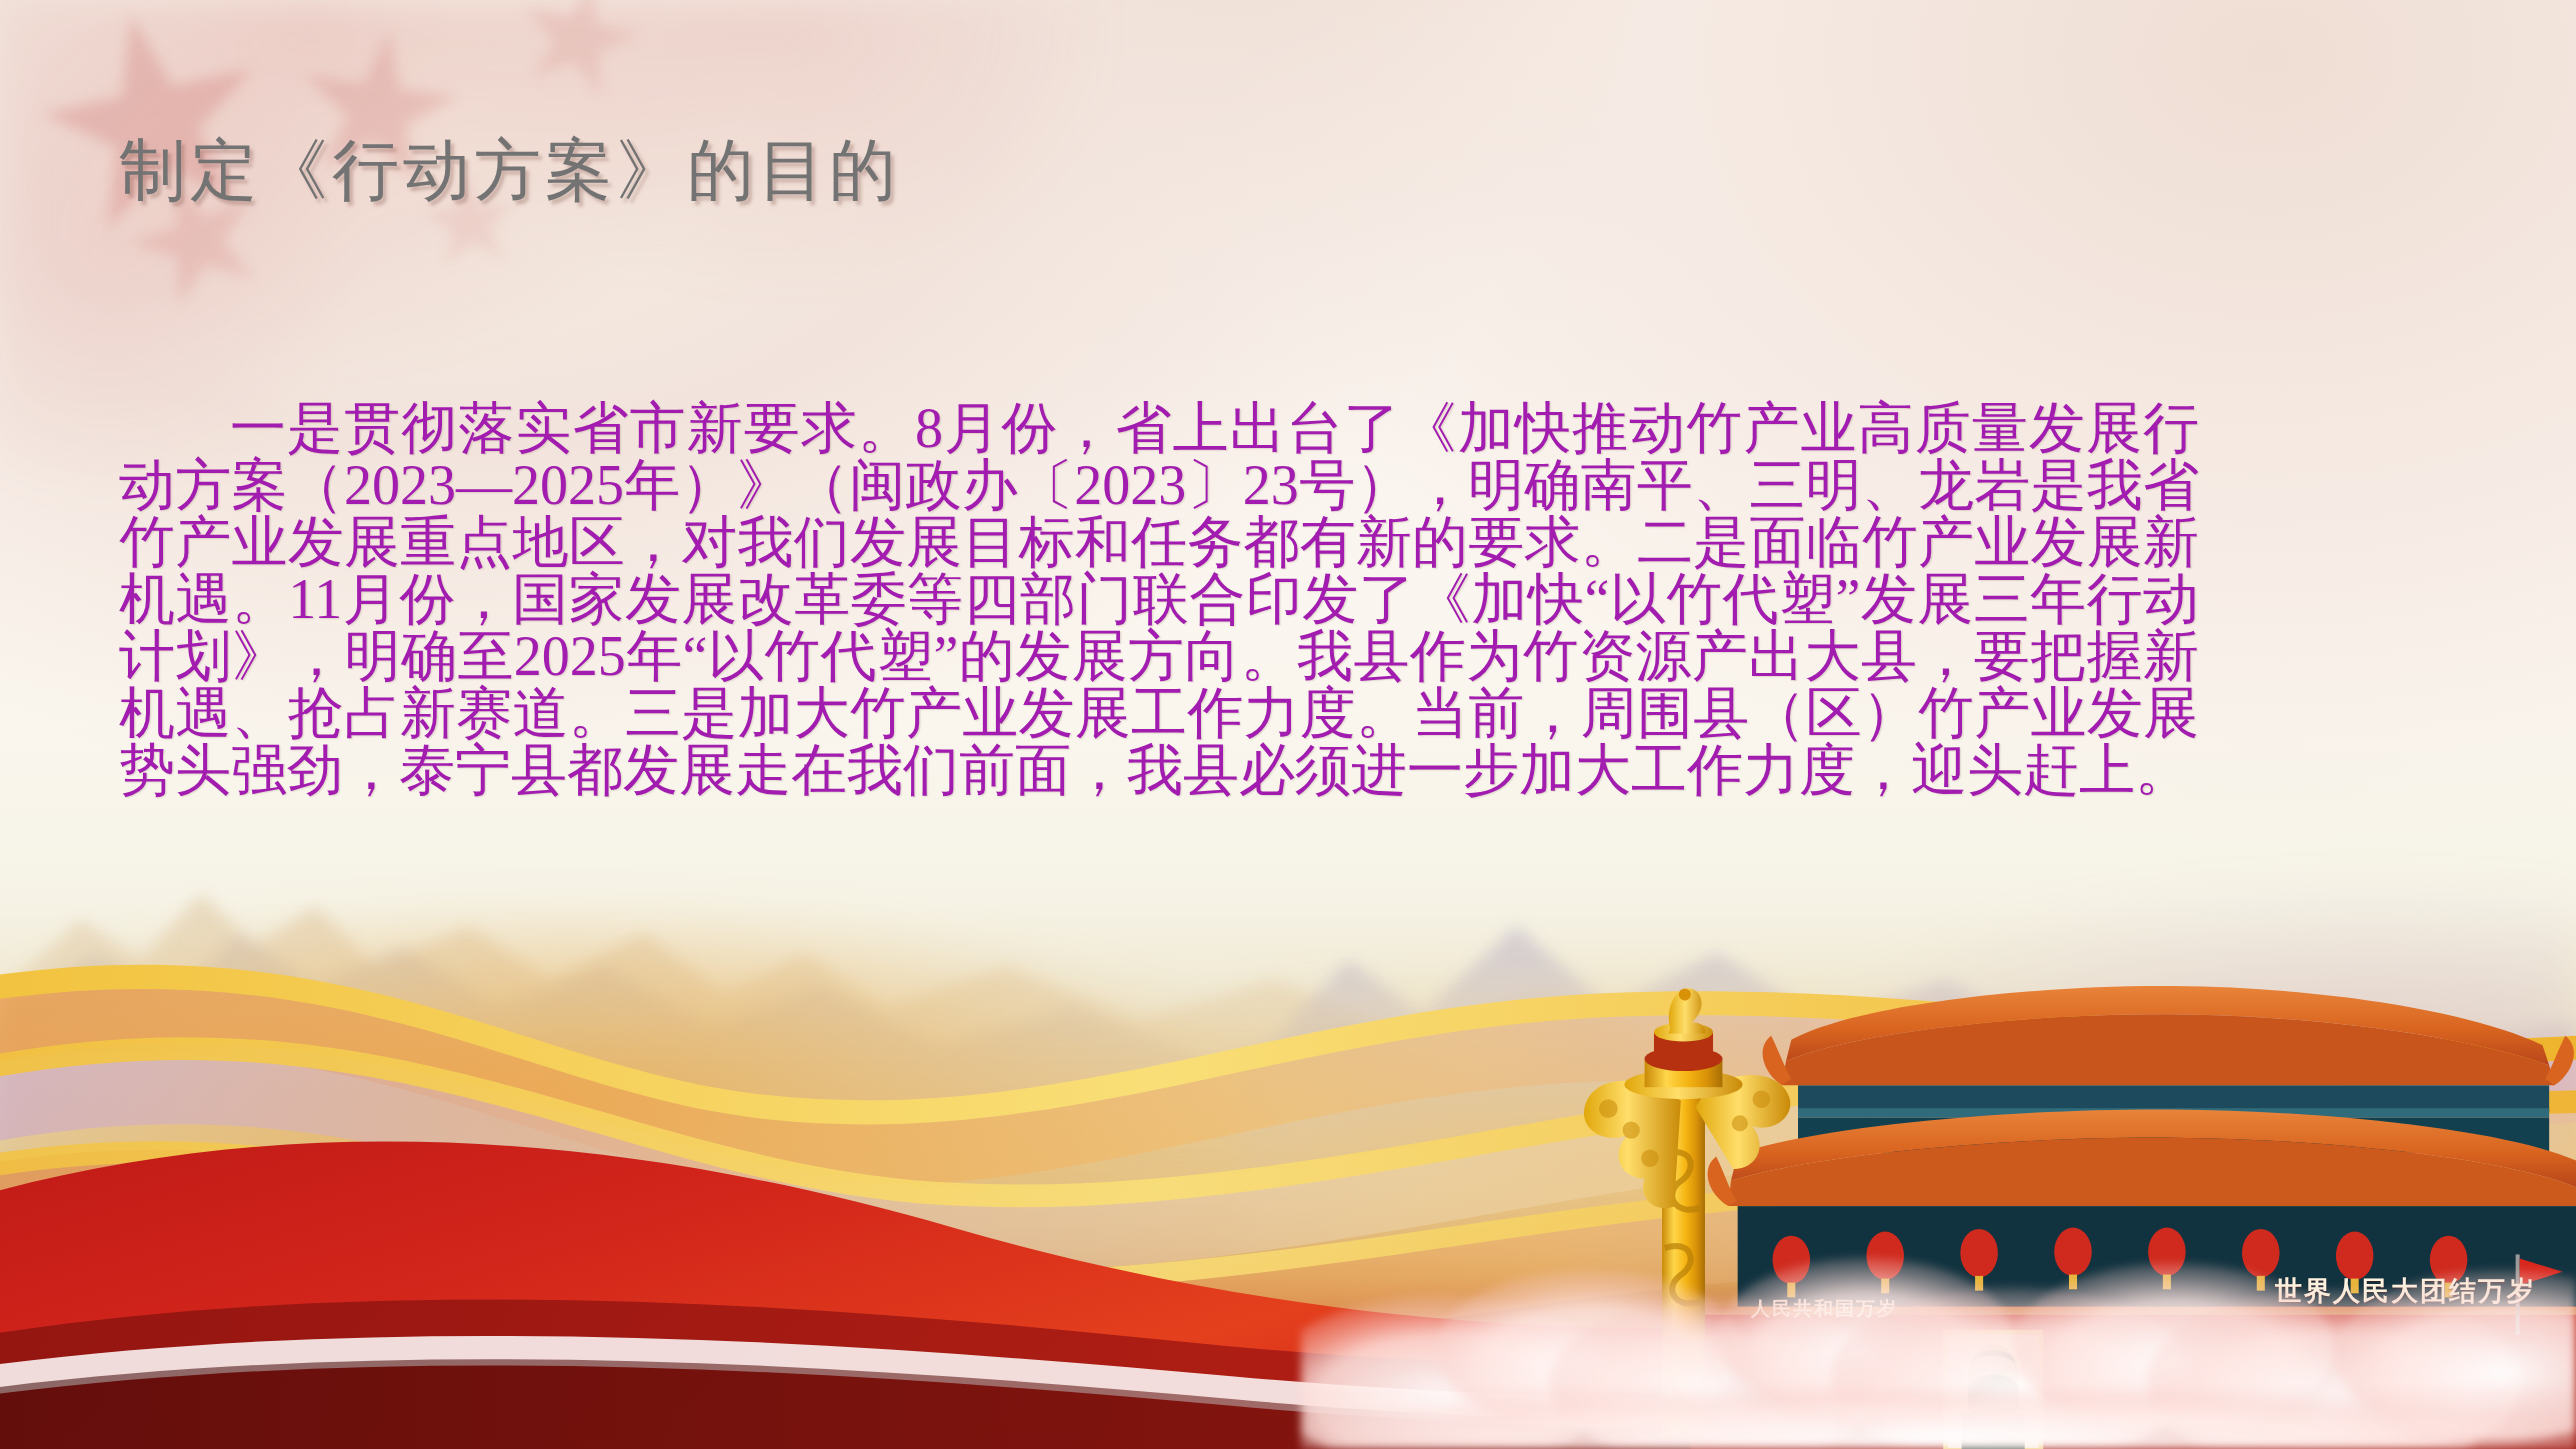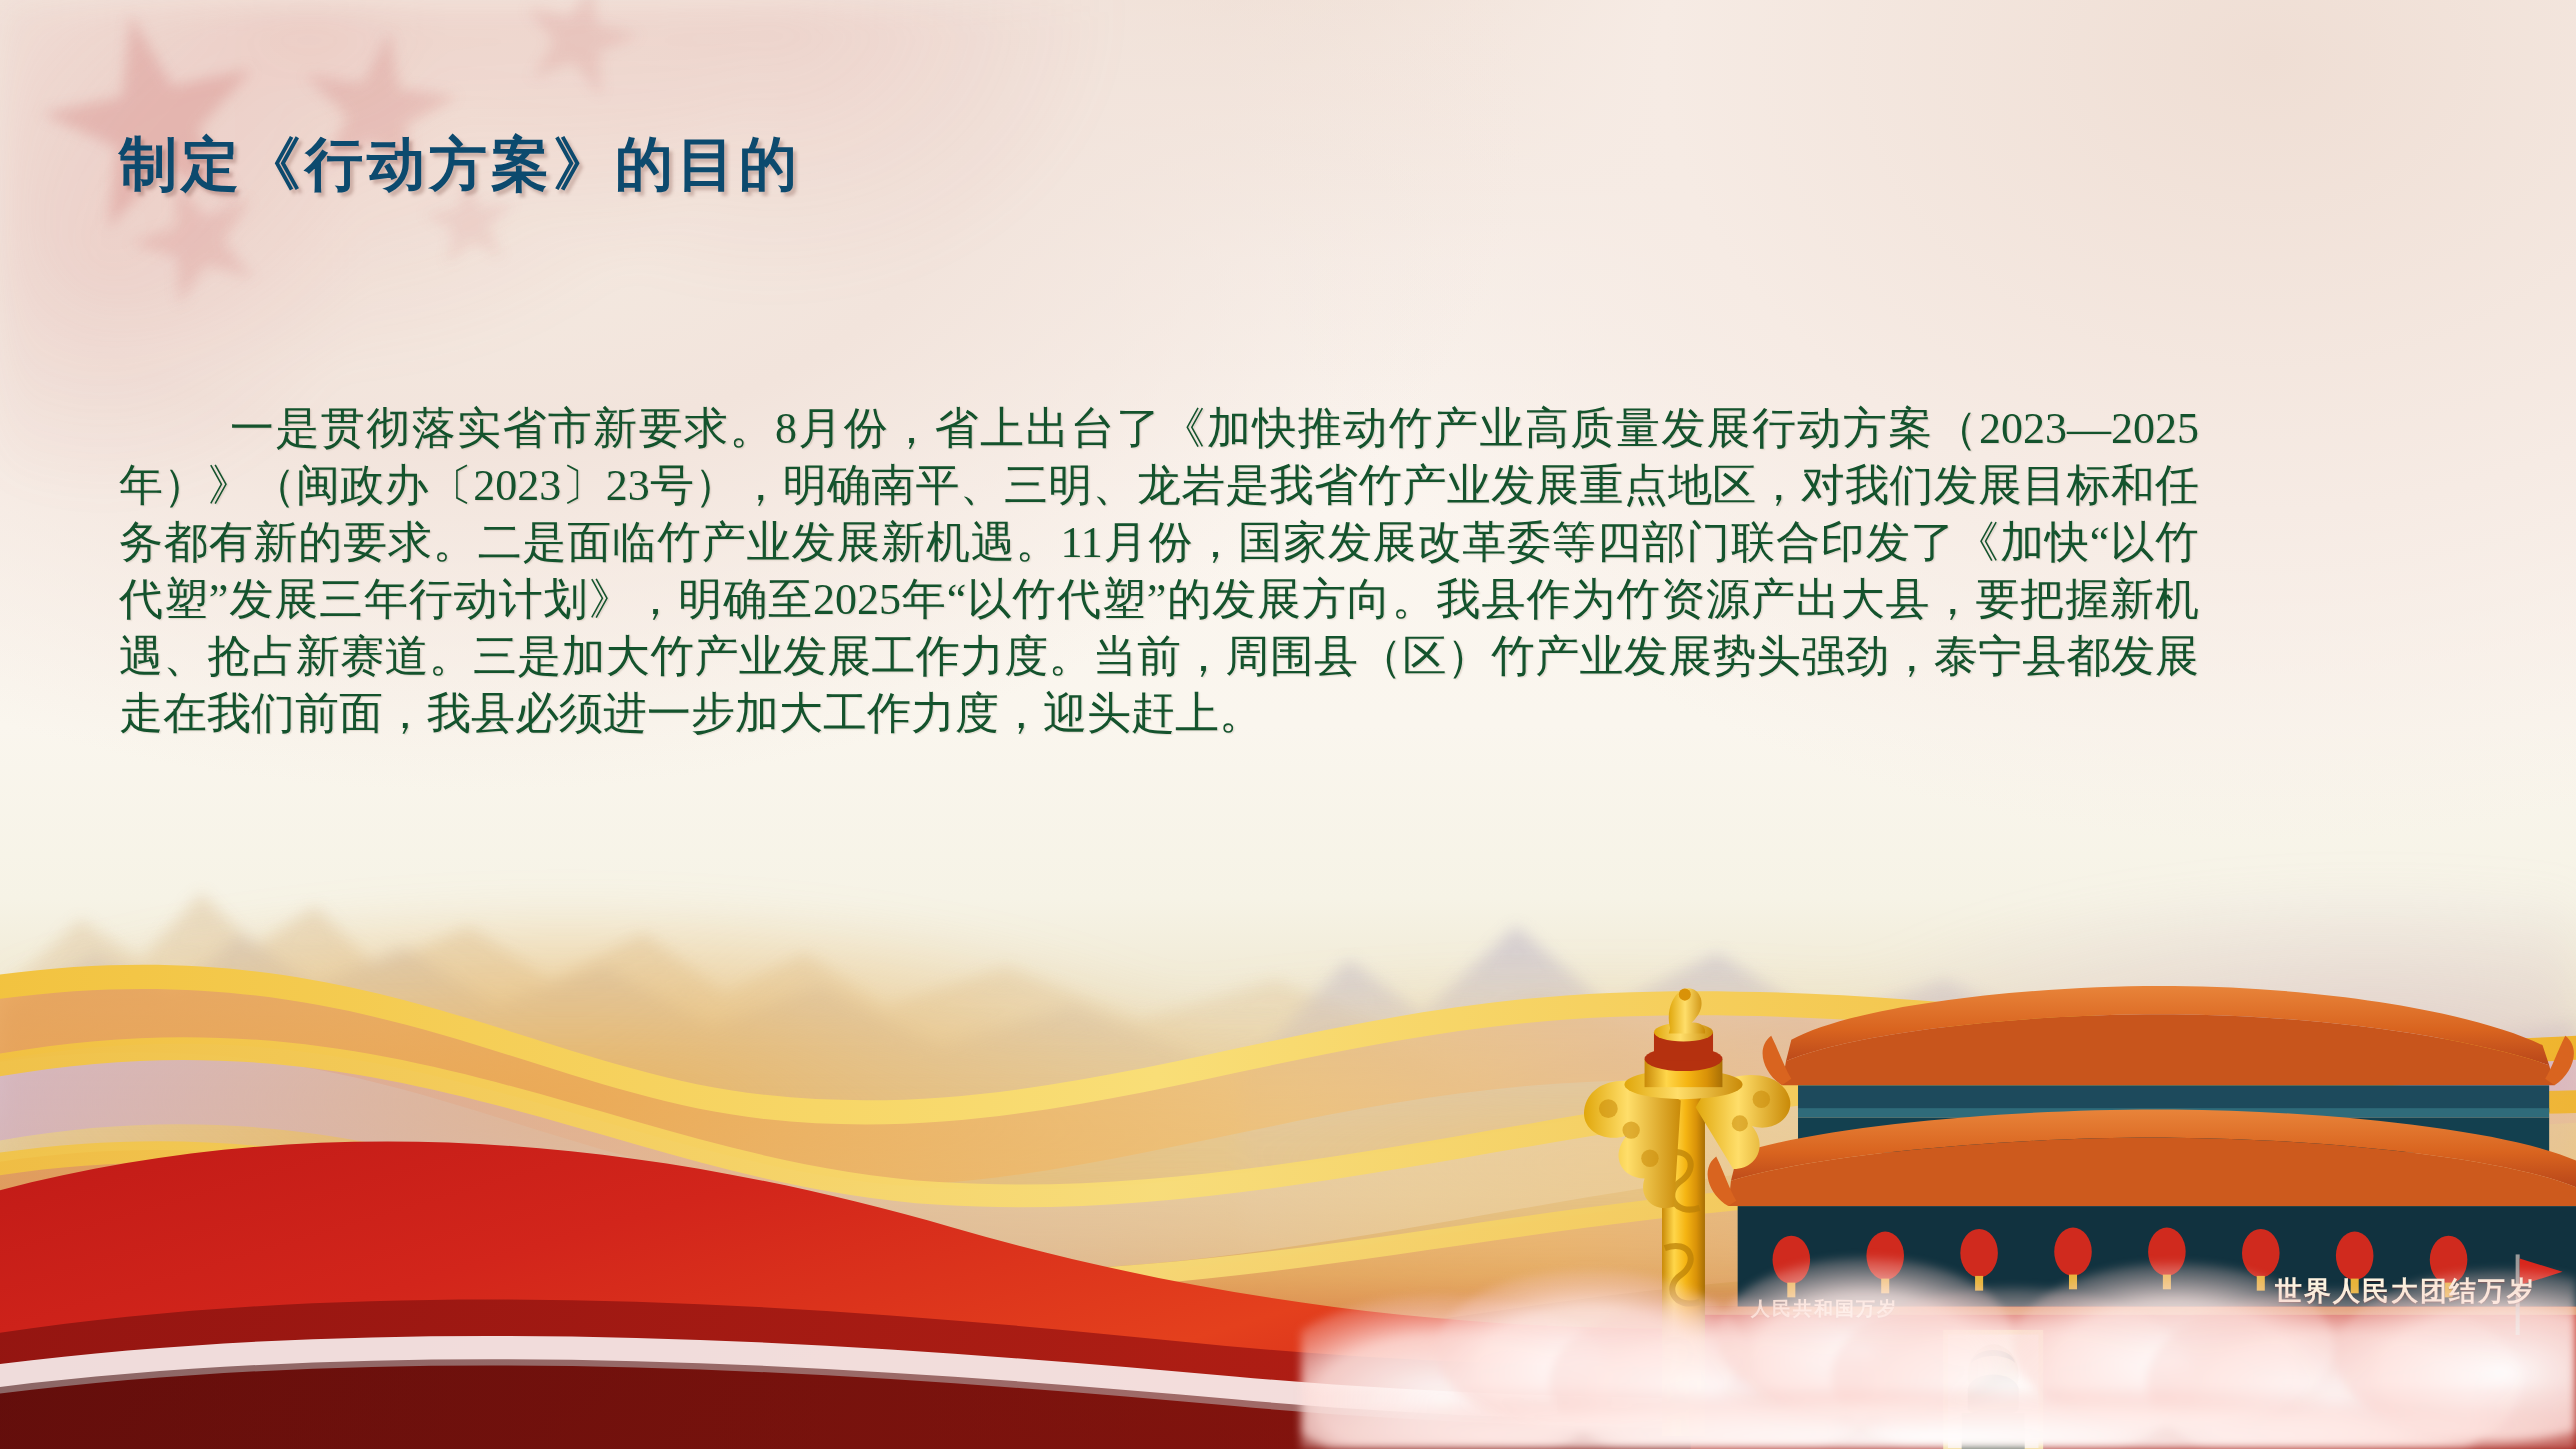--- a/index.html
+++ b/index.html
@@ -155,38 +155,38 @@
   .content {
     position: absolute;
     inset: 0;
   }
 
   .slide-title {
     position: absolute;
     left: 119px;
     top: 133px;
     font-family: "Liberation Serif", "DejaVu Serif", serif;
-    font-size: 58px;
+    font-size: 67px;
     line-height: 1.12;
-    font-weight: bold;
-    color: #0c4a6e;
+    font-weight: normal;
+    color: #737373;
     letter-spacing: 4px;
     white-space: nowrap;
     text-shadow: 3.4px 4px 3.4px rgba(120,70,60,0.30);
   }
 
   .body-text {
     position: absolute;
     left: 119px;
     top: 400px;
     width: 2080px;
     font-family: "Liberation Serif", "DejaVu Serif", serif;
-    font-size: 44px;
+    font-size: 56px;
     line-height: 57px;
-    color: #14532d;
+    color: #a21caf;
     text-align: justify;
     text-indent: 111px;
     letter-spacing: 0px;
     word-break: break-all;
     text-shadow: 1.3px 1.3px 1.3px rgba(140,120,100,0.22);
   }
 </style>
 </head>
 <body>
 

